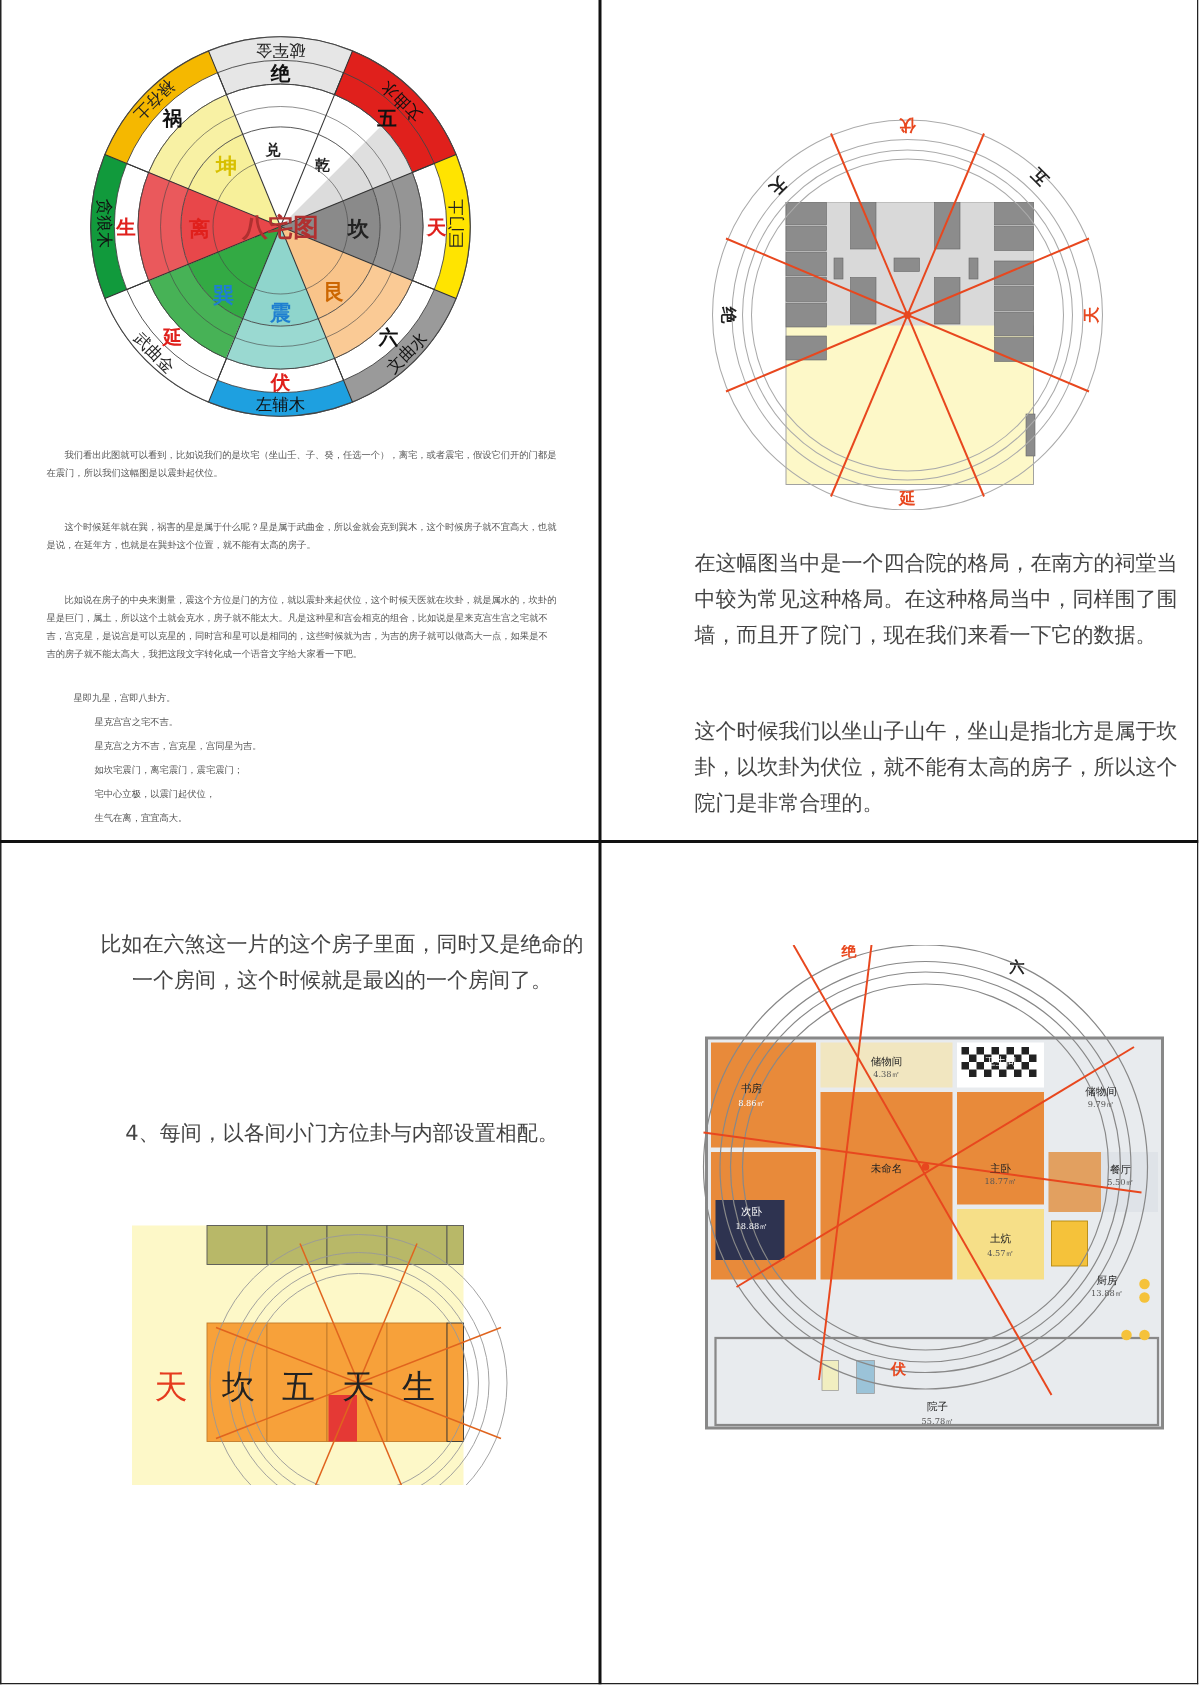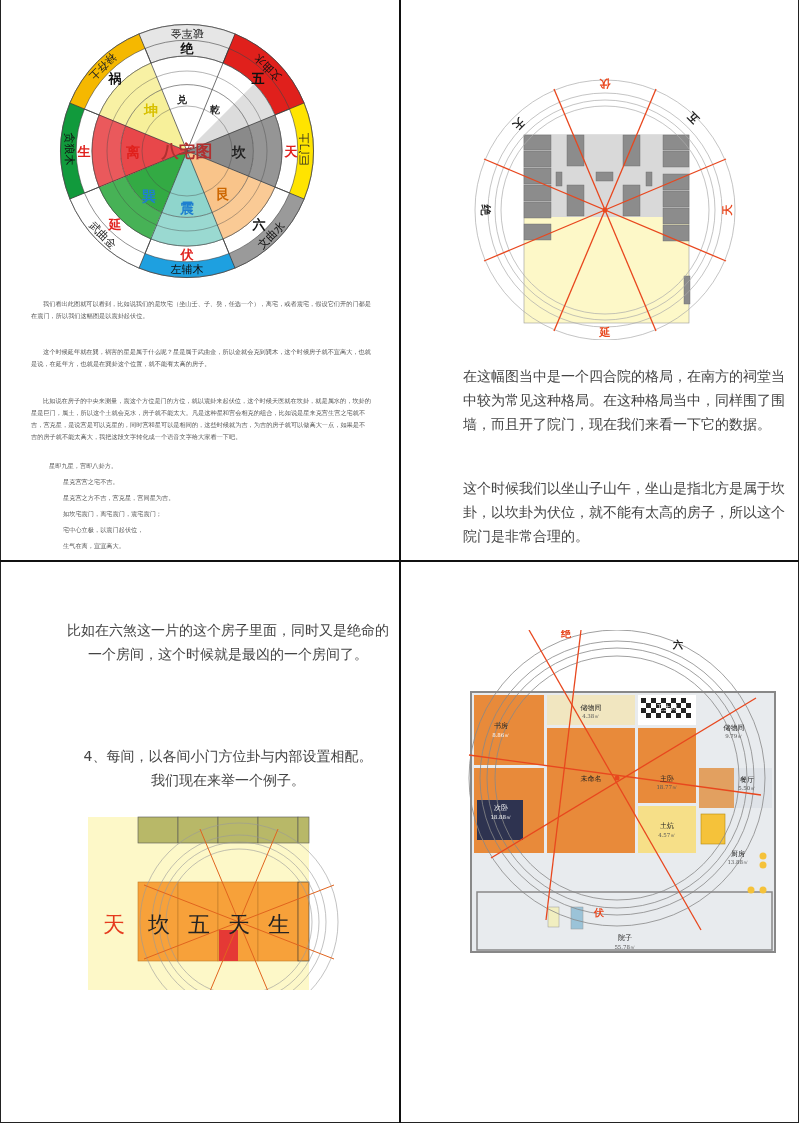--- a/index.html
+++ b/index.html
@@ -196,21 +196,20 @@
       <text x="292" y="122" fill="#222" transform="rotate(-135 292 118)">五</text>
     </g>
   </svg>
   <p class="para sans-text" style="top:364px;">在这幅图当中是一个四合院的格局，在南方的祠堂当中较为常见这种格局。在这种格局当中，同样围了围墙，而且开了院门，现在我们来看一下它的数据。</p>
   <p class="para sans-text" style="top:476px;">这个时候我们以坐山子山午，坐山是指北方是属于坎卦，以坎卦为伏位，就不能有太高的房子，所以这个院门是非常合理的。</p>
 </section>
 
 <section class="page p3">
   <p class="para sans-text" style="top:56px;">比如在六煞这一片的这个房子里面，同时又是绝命的一个房间，这个时候就是最凶的一个房间了。</p>
   <p class="para sans-text" style="top:182px;">4、每间，以各间小门方位卦与内部设置相配。</p>
-  <p class="para sans-text" style="top:206px;">我们现在来举一个例子。</p>
 
   <svg width="398" height="230" viewBox="0 0 398 230" style="position:absolute;left:0;top:250px;">
     <rect x="87" y="5" width="221" height="205" fill="#fdf8c8"></rect>
 
     <g fill="#b8b868" stroke="#555" stroke-width="0.6">
       <rect x="137" y="5" width="40" height="26"></rect>
       <rect x="177" y="5" width="40" height="26"></rect>
       <rect x="217" y="5" width="40" height="26"></rect>
       <rect x="257" y="5" width="40" height="26"></rect>
       <rect x="297" y="5" width="11" height="26"></rect>

